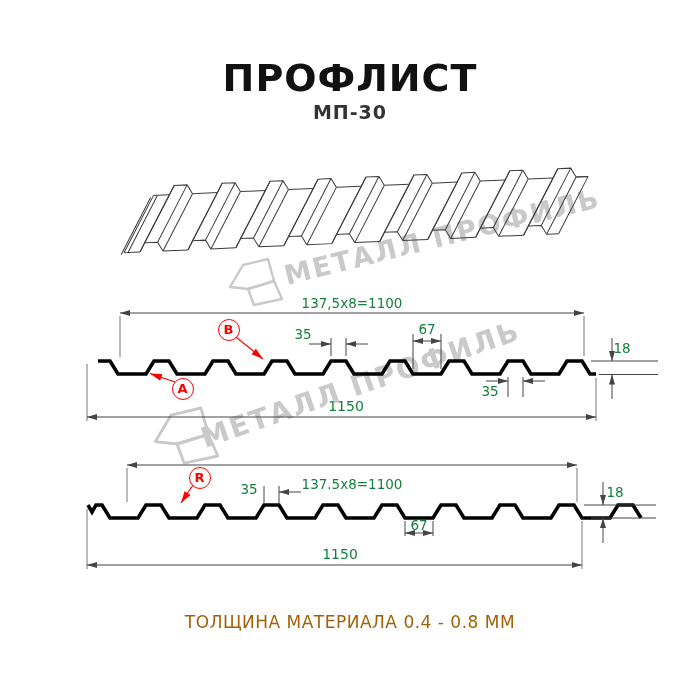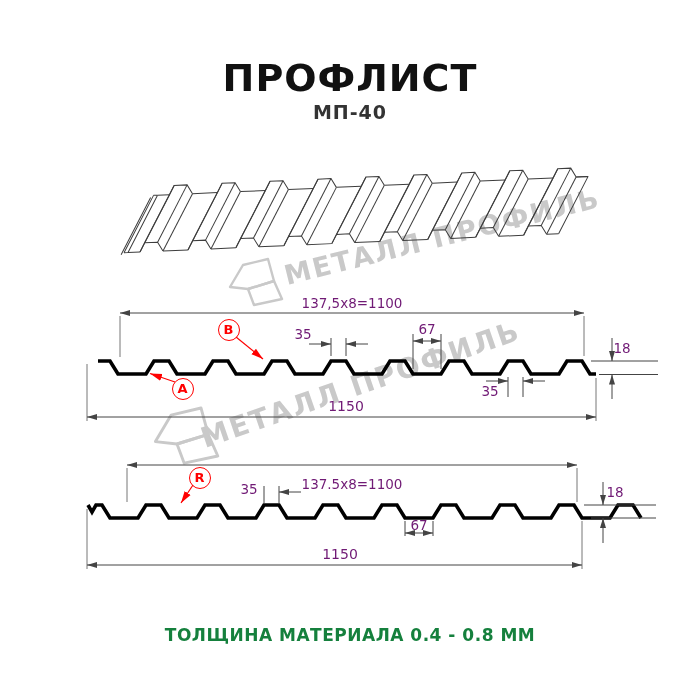--- a/index.html
+++ b/index.html
@@ -3,35 +3,35 @@
 <meta charset="utf-8">
 <style>
   html,body{margin:0;padding:0;background:#ffffff;width:700px;height:700px;overflow:hidden;
     font-family:"DejaVu Sans","Liberation Sans",sans-serif;}
   .canvas{position:relative;width:584px;height:700px;background:#fff;border-radius:29px;}
   .page-title{position:absolute;left:350px;top:56px;transform:translateX(-50%);
     font-size:38px;font-weight:800;color:#111;letter-spacing:1px;white-space:nowrap;}
   .page-subtitle{position:absolute;left:350px;top:101px;transform:translateX(-50%);
     font-size:19px;font-weight:600;color:#333;letter-spacing:1px;white-space:nowrap;}
   .footer-note{position:absolute;left:350px;top:612px;transform:translateX(-50%);
-    font-size:17px;font-weight:700;color:#15803d;letter-spacing:0.5px;white-space:nowrap;margin-top:13px;}
+    font-size:17px;font-weight:400;color:#a16207;letter-spacing:0.5px;white-space:nowrap;}
   .art{position:absolute;left:0;top:0;}
-  .dim-label{position:absolute;transform:translateX(-50%);font-size:13.5px;color:#701a75;
+  .dim-label{position:absolute;transform:translateX(-50%);font-size:13.5px;color:#15803d;
     white-space:nowrap;line-height:14px;}
   .marker-circle{position:absolute;width:20px;height:20px;border:1.6px solid #ff0000;
     border-radius:50%;color:#ff0000;font-size:13px;font-weight:600;text-align:center;
     line-height:20px;background:transparent;}
 </style>
 </head>
 <body>
 
 <div class="canvas">
 
   <div class="page-title">ПРОФЛИСТ</div>
-  <div class="page-subtitle">МП-40</div>
+  <div class="page-subtitle">МП-30</div>
 
   <svg class="art" width="700" height="700" viewBox="0 0 700 700">
     <defs>
       <marker id="ad" markerWidth="11" markerHeight="8" refX="10" refY="4" orient="auto-start-reverse">
         <path d="M0,1 L10,4 L0,7 Z" fill="#444"></path>
       </marker>
       <marker id="ar" markerWidth="11" markerHeight="8" refX="10" refY="4" orient="auto-start-reverse">
         <path d="M0,1 L10,4 L0,7 Z" fill="#ff0000"></path>
       </marker>
       <g id="rib" stroke="#3d3d3d" stroke-width="1" fill="none">

